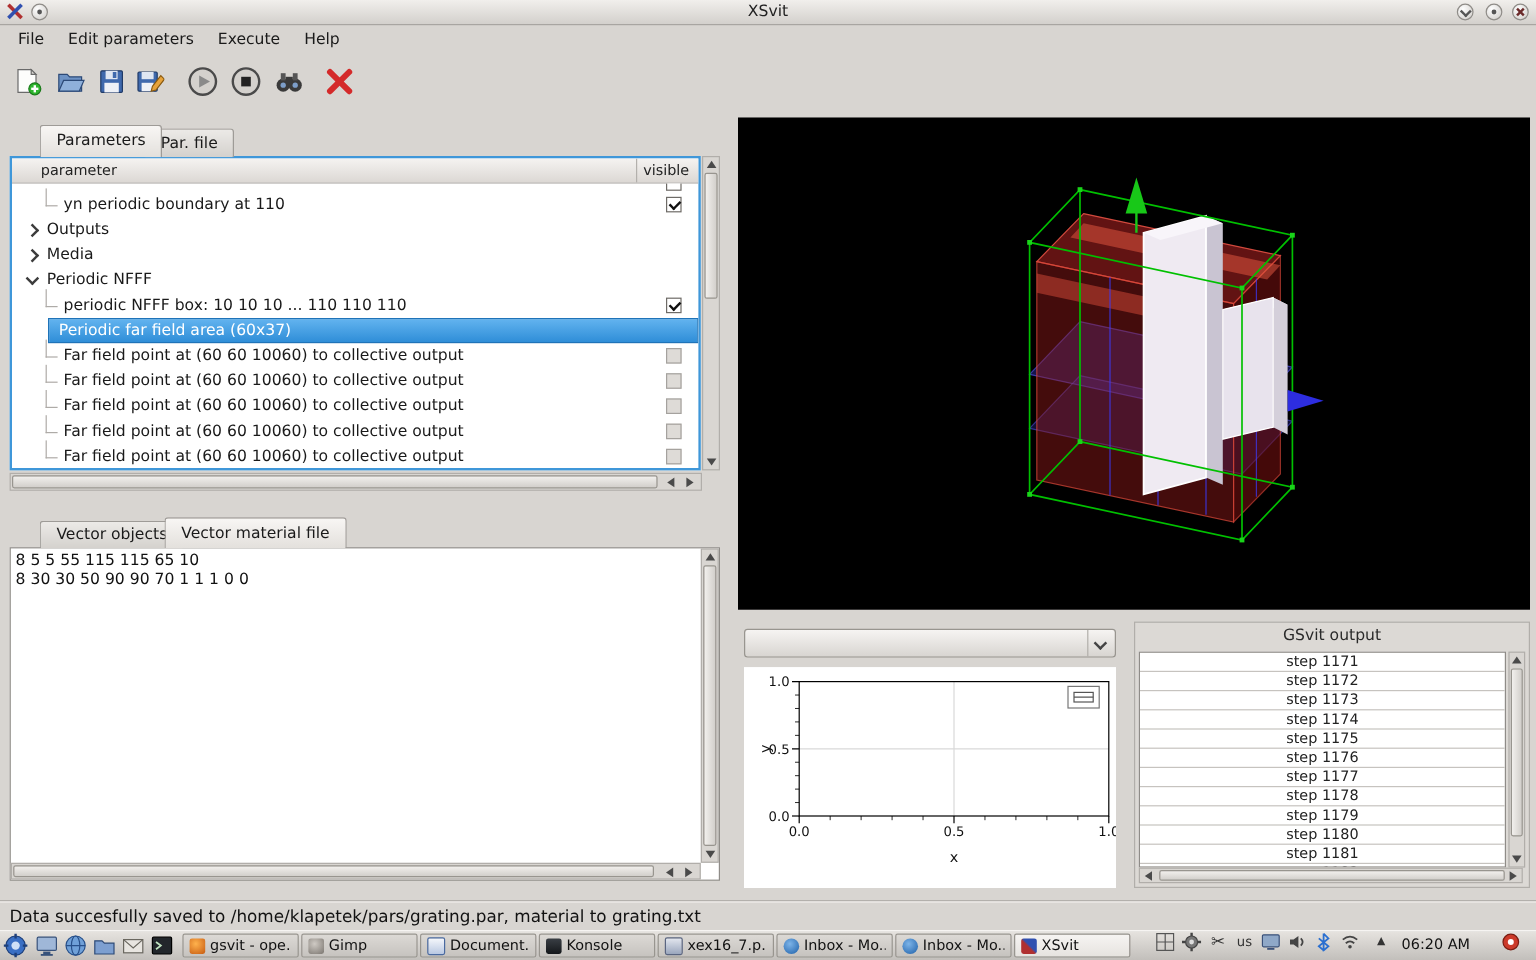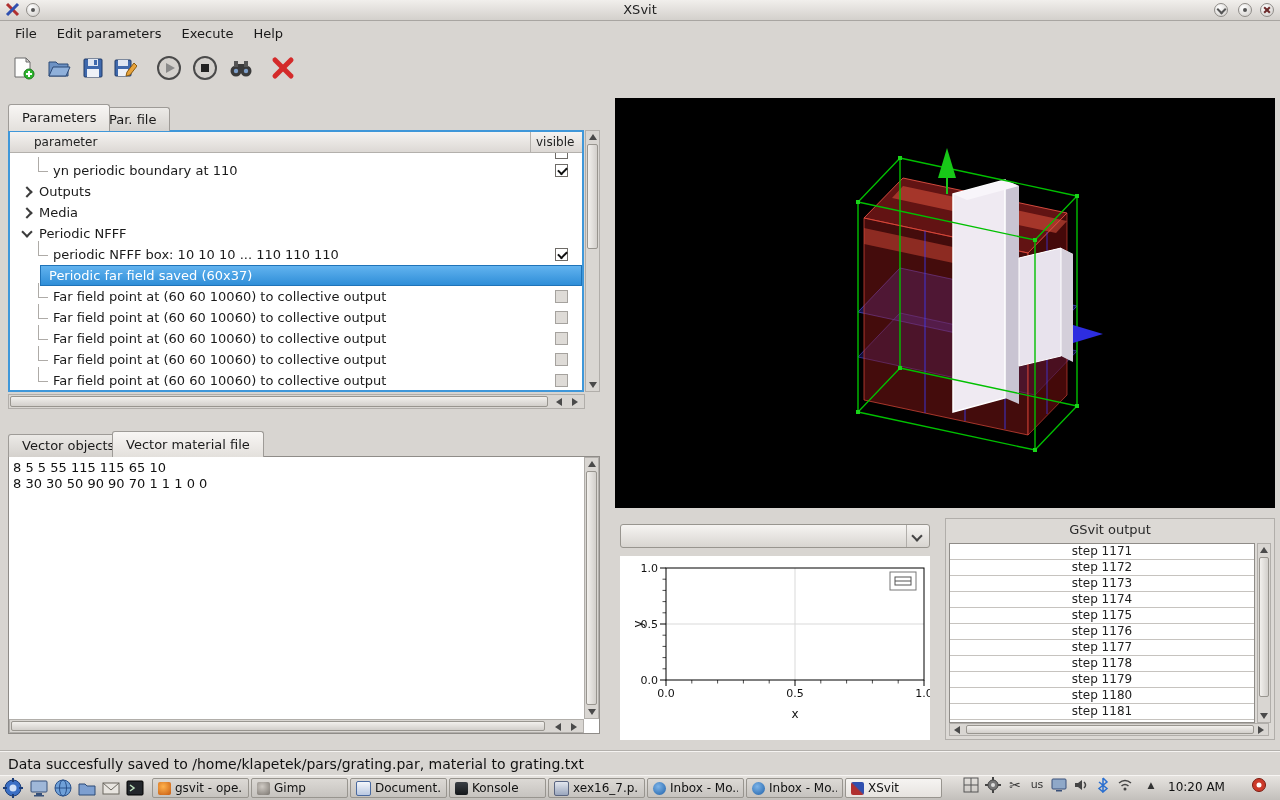--- a/index.html
+++ b/index.html
@@ -22,21 +22,21 @@
   .applogo{position:absolute;left:5px;top:2px;width:15px;height:15px;}
   
   .menubar{left:0;top:21px;width:1280px;height:25px;display:flex;align-items:center;gap:2px;padding-left:6px;box-sizing:border-box;}
   .menuitem{padding:2px 9px;font-size:13px;border-radius:2px;}
   
   .toolbar{left:0;top:46px;width:1280px;height:45px;}
   .tbtn{position:absolute;top:7px;width:30px;height:30px;display:flex;align-items:center;justify-content:center;border-radius:3px;}
   
   .tab{position:absolute;font-size:13px;padding:0 13px;
     background:linear-gradient(#eceae7,#d4d1cd);border:1px solid #9e9b97;border-bottom:none;
-    border-radius:3px 3px 0 0;color:#1a1a1a;box-sizing:border-box;}
+    border-radius:3px 3px 0 0;color:#1a1a1a;box-sizing:border-box;margin-left:25px;}
   .tab.active{background:linear-gradient(#f8f6f4,#e3e0dc);z-index:3;}
   
   .treeframe{left:8px;top:130px;width:576px;height:262px;background:#fff;
     border:2px solid #3f97d9;box-sizing:border-box;overflow:hidden;}
   .thead{height:20px;background:linear-gradient(#f5f3f1,#dcd8d4);border-bottom:1px solid #b3b0ac;position:relative;
     font-size:12px;color:#222;line-height:20px;}
   .thead .c1{padding-left:24px;}
   .thead .c2{position:absolute;right:0;top:0;width:52px;border-left:1px solid #b3b0ac;padding-left:5px;box-sizing:border-box;}
   .trow{position:relative;height:21px;display:flex;align-items:center;font-size:13px;color:#1a1a1a;padding-left:6px;}
   .trow.partial{height:7px;overflow:hidden;padding:0;}
@@ -225,21 +225,21 @@
   </div>
 
   <div class="trow">
     <span class="ind" style="width:22px"></span>
       <span class="branch"></span>
     <span>periodic NFFF box: 10 10 10 ... 110 110 110</span>
     <span class="ck checked"></span>
   </div>
 
   <div class="trow sel">
-    <span>Periodic far field saved (60x37)</span>
+    <span>Periodic far field area (60x37)</span>
   </div>
 
   <div class="trow">
     <span class="ind" style="width:22px"></span>
       <span class="branch"></span>
     <span>Far field point at (60 60 10060) to collective output</span>
     <span class="ck unchecked"></span>
   </div>
   <div class="trow">
     <span class="ind" style="width:22px"></span>
@@ -558,20 +558,20 @@
         <path d="M8 1 L8 15 L12 11.5 L4 5 M8 15 L4 11.5 L12 5 L8 1" fill="none" stroke="#2a6fd0" stroke-width="1.5"></path>
       </svg>
   </div>
   <div class="trayicon" style="left:1116px">
     <svg width="16" height="16" viewBox="0 0 16 16" style="margin:1px">
         <path d="M2 6 Q8 1 14 6 M4.5 9 Q8 6 11.5 9" fill="none" stroke="#444" stroke-width="1.5"></path>
         <circle cx="8" cy="12" r="1.5" fill="#444"></circle>
       </svg>
   </div>
   <div class="trayicon" style="left:1142px;font-size:9px">▲</div>
-  <span class="clock" style="left:1168px">10:20 AM</span>
+  <span class="clock" style="left:1168px">06:20 AM</span>
   <div class="trayicon" style="left:1250px">
     <svg width="16" height="16" viewBox="0 0 16 16" style="margin:1px">
         <circle cx="8" cy="8" r="6.5" fill="#cc3a2a" stroke="#7a1d12"></circle>
         <circle cx="8" cy="8" r="2.5" fill="#fff"></circle>
       </svg>
   </div>
 </div>
 
 </body></html>

